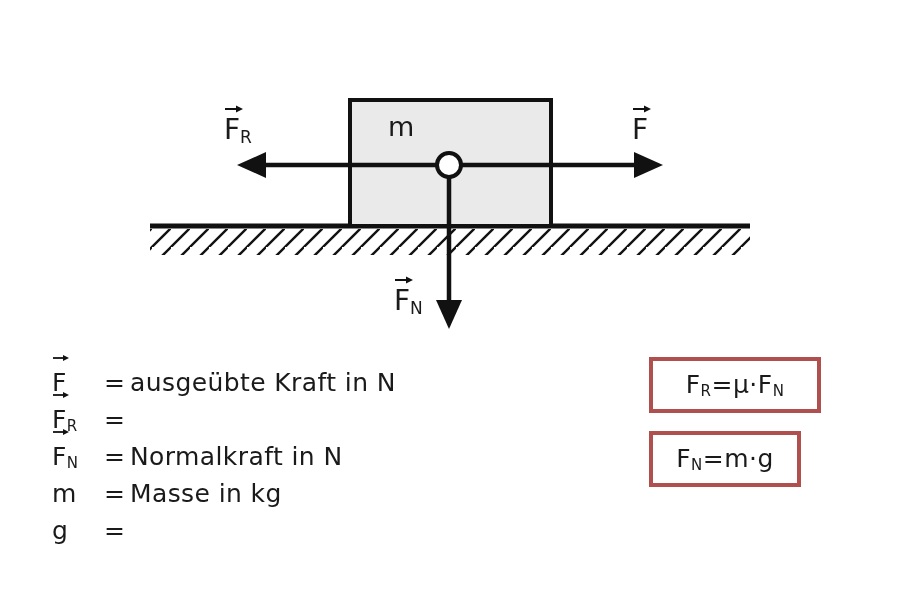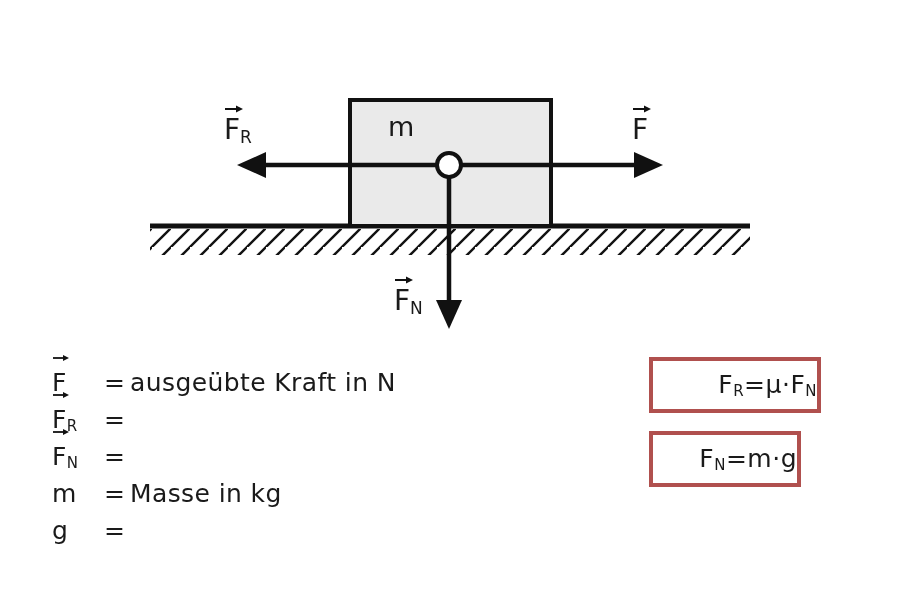--- a/index.html
+++ b/index.html
@@ -77,21 +77,21 @@
     vertical-align: 9px;
   }
   
   .formula-box {
     position: absolute;
     border: 4px solid #b0504e;
     background: #ffffff;
     box-sizing: border-box;
     display: flex;
     align-items: center;
-    justify-content: flex-end;
+    justify-content: center;
     font-size: 25px;
     letter-spacing: 0.5px;
   }
   #formula-box-friction {
     left: 649px;
     top: 357px;
     width: 172px;
     height: 56px;
   }
   #formula-box-normal {
@@ -231,20 +231,21 @@
 
     <div class="legend-row">
       <span class="sym">
         <svg class="vec" viewBox="0 0 16 10">
           <line x1="0" y1="6" x2="11" y2="6" stroke="#111111" stroke-width="1.8"></line>
           <polygon points="16,6 10,3 10,9" fill="#111111"></polygon>
         </svg>
         <span class="base">F</span><span class="sub">N</span>
       </span>
       <span class="eq">=</span>
+      <span class="desc">Normalkraft in N</span>
     </div>
 
     <div class="legend-row">
       <span class="sym">
         <span class="base">m</span>
       </span>
       <span class="eq">=</span>
       <span class="desc">Masse in kg</span>
     </div>
 

